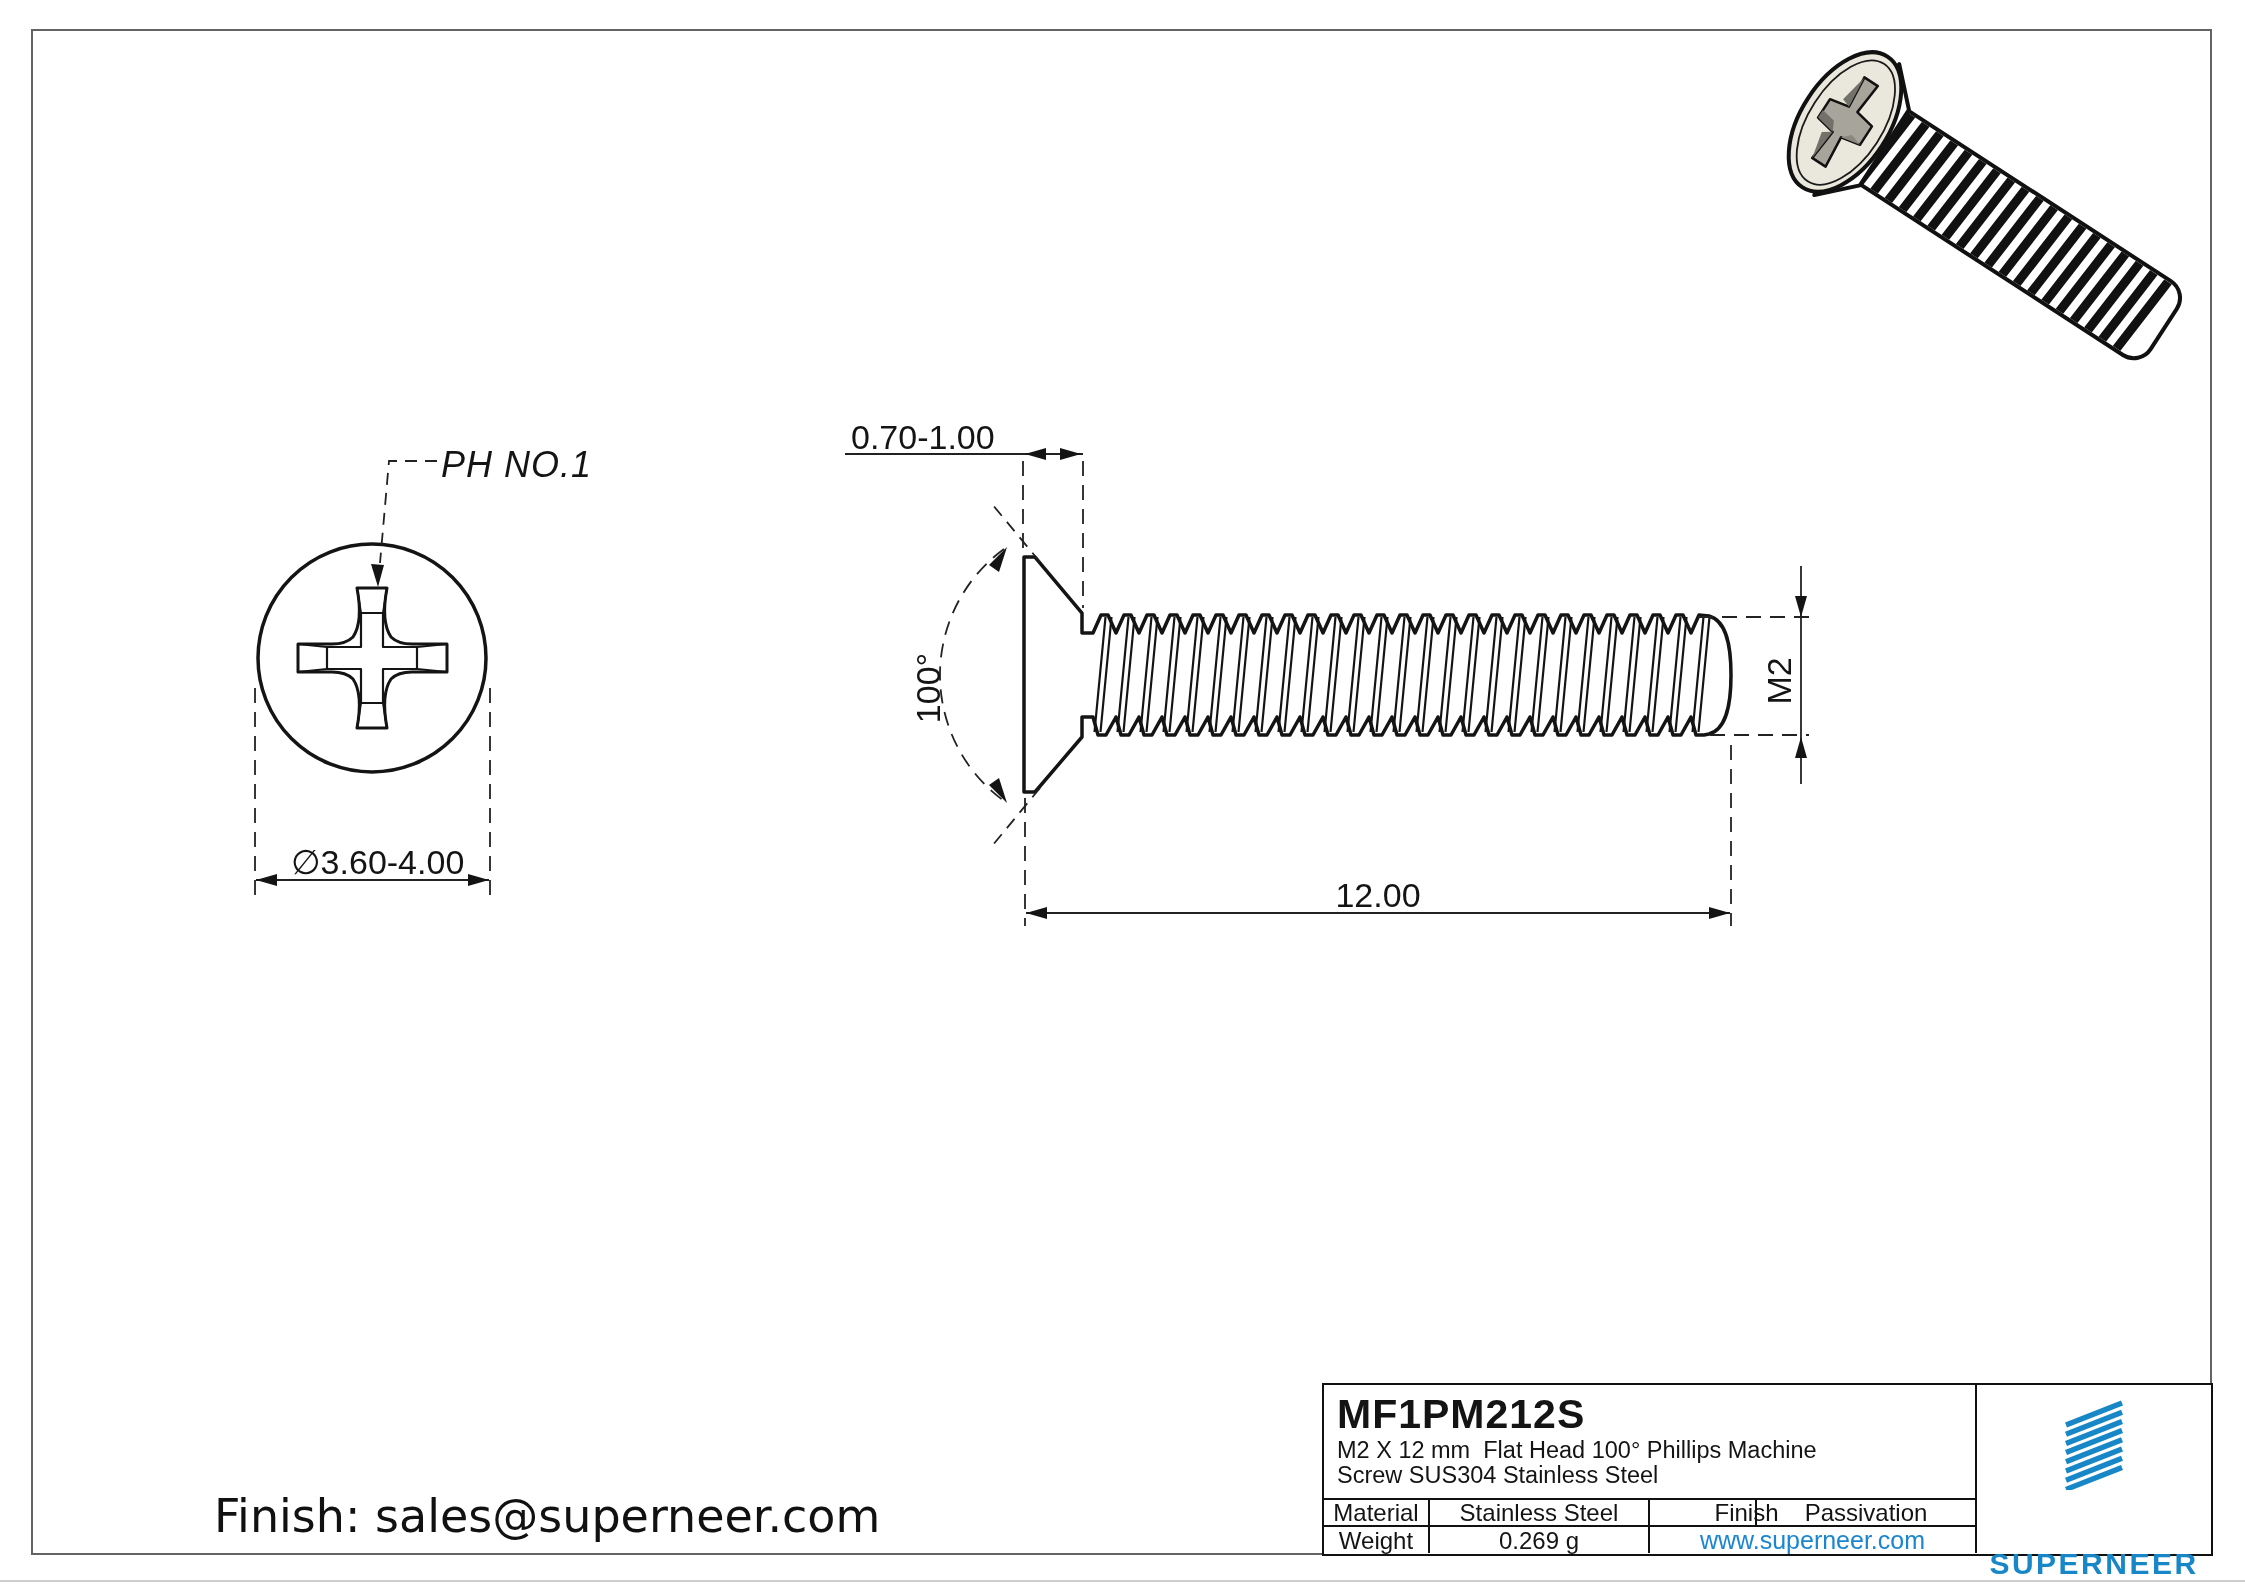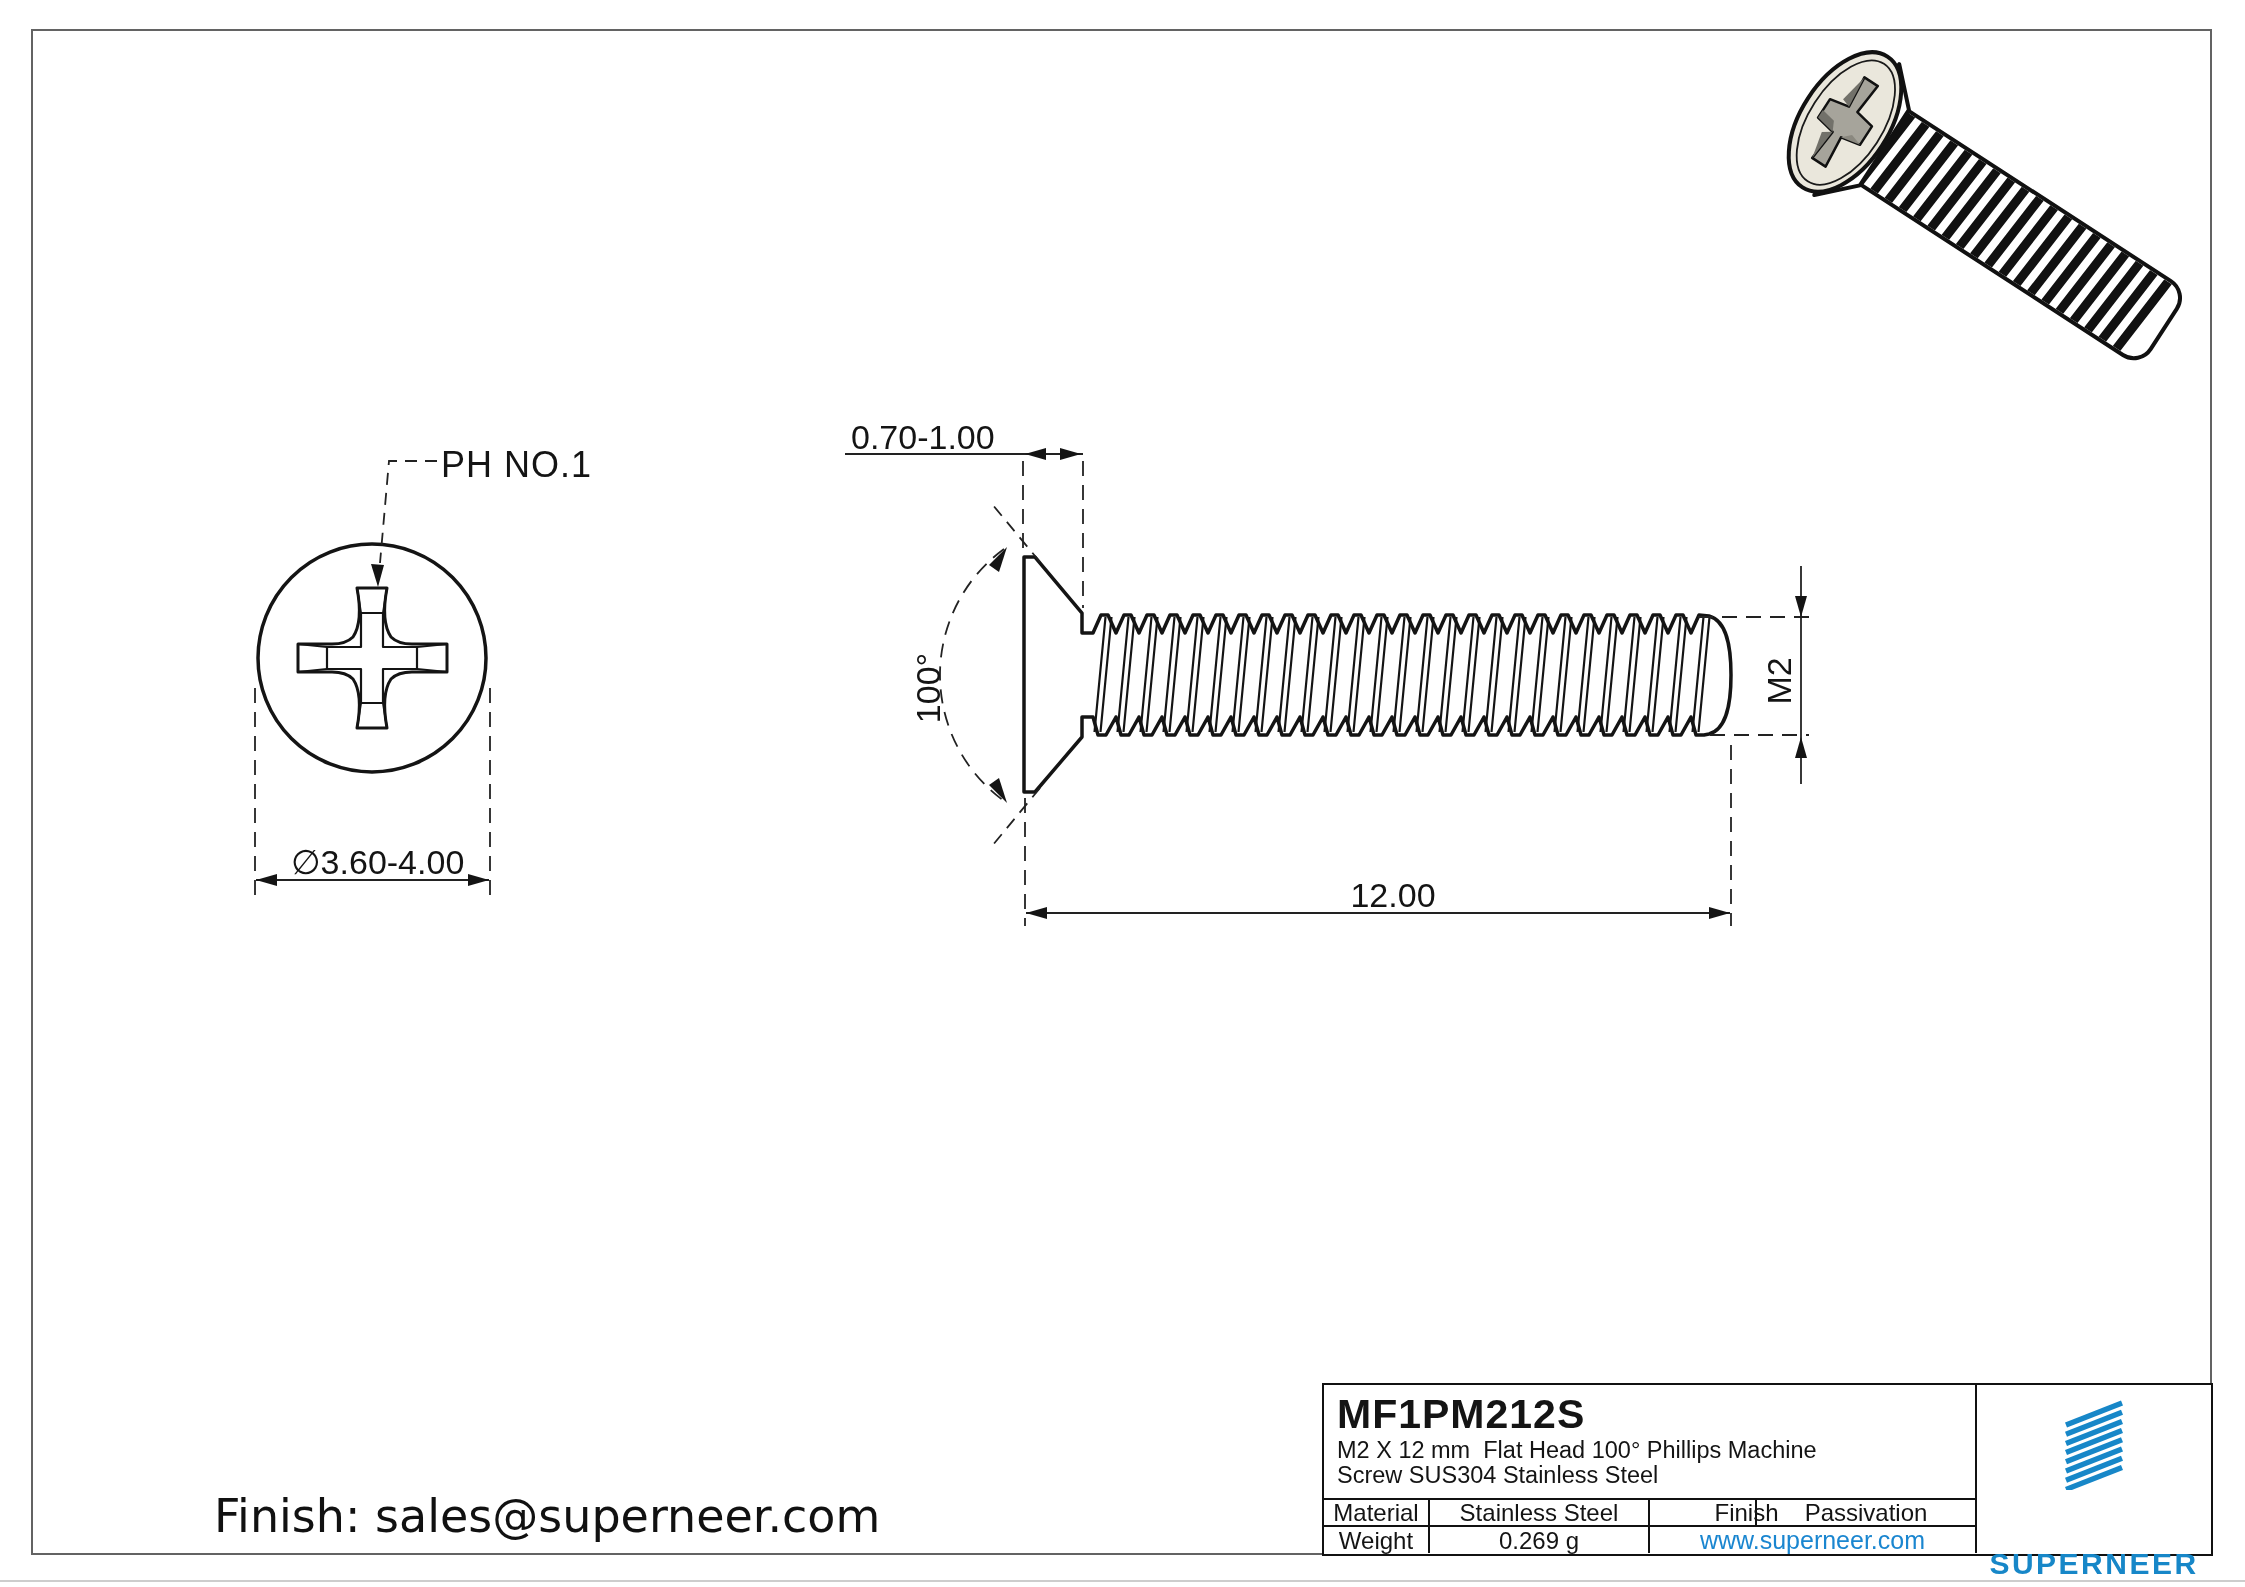--- a/index.html
+++ b/index.html
@@ -4,21 +4,21 @@
 <style>
   html,body{margin:0;padding:0;background:#fff;}
   #page{position:relative;width:2245px;height:1587px;background:#fff;overflow:hidden;
         font-family:"Liberation Sans",sans-serif;color:#141414;}
   #frame{position:absolute;left:31px;top:29px;width:2181px;height:1526px;
          border:2px solid #636363;box-sizing:border-box;}
   #bottom-edge{position:absolute;left:0;top:1580px;width:2245px;height:2px;background:#cdcdcd;}
   svg.draw{position:absolute;left:0;top:0;width:2245px;height:1587px;}
   .dim-text{position:absolute;font-size:34px;color:#141414;white-space:nowrap;line-height:1;}
   .rot{transform:translate(-50%,-50%) rotate(-90deg);}
-  .ph-label{font-size:36px;letter-spacing:1px;}
+  .ph-label{font-size:36px;letter-spacing:1px;font-style:italic;}
   .contact{position:absolute;left:214px;top:1489px;font-family:"DejaVu Sans",sans-serif;
            font-size:46px;color:#111;white-space:nowrap;}
   
   #tblock{position:absolute;left:1322px;top:1383px;width:891px;height:173px;background:#fff;
           border:2.5px solid #111;box-sizing:border-box;}
   #tblock .ln{position:absolute;background:#111;}
   .pn{position:absolute;left:13px;top:6px;font-size:41px;font-weight:bold;letter-spacing:1px;}
   .desc{position:absolute;left:13px;top:51px;font-size:23.5px;line-height:29px;white-space:pre-wrap;}
   .cell{position:absolute;display:flex;align-items:center;justify-content:center;
         font-size:24px;white-space:nowrap;}
@@ -120,21 +120,21 @@
         <path d="M25,11 L5,15 L13,7 Z" fill="#8a887f"></path>
       </g>
     </g>
   </svg>
 
   <span class="dim-text ph-label" style="left:441px;top:447px;">PH NO.1</span>
   <span class="dim-text" style="left:291px;top:845px;">∅3.60-4.00</span>
   <span class="dim-text" style="left:851px;top:420px;">0.70-1.00</span>
   <span class="dim-text rot" style="left:928px;top:688px;position:absolute;">100°</span>
   <span class="dim-text rot" style="left:1779px;top:681px;position:absolute;">M2</span>
-  <span class="dim-text" style="left:1378px;top:895px;transform:translate(-50%,-50%);margin-left:15px;">12.00</span>
+  <span class="dim-text" style="left:1378px;top:895px;transform:translate(-50%,-50%);">12.00</span>
 
   <div class="contact">Finish: sales@superneer.com</div>
 
   <div id="tblock">
     <div class="ln" style="left:651px;top:0;width:2px;height:168px;"></div>
     <div class="ln" style="left:0;top:113px;width:653px;height:2px;"></div>
     <div class="ln" style="left:0;top:140px;width:653px;height:2px;"></div>
     <div class="ln" style="left:104px;top:113px;width:2px;height:55px;"></div>
     <div class="ln" style="left:324px;top:113px;width:2px;height:55px;"></div>
     <div class="ln" style="left:431px;top:113px;width:2px;height:27px;"></div>

